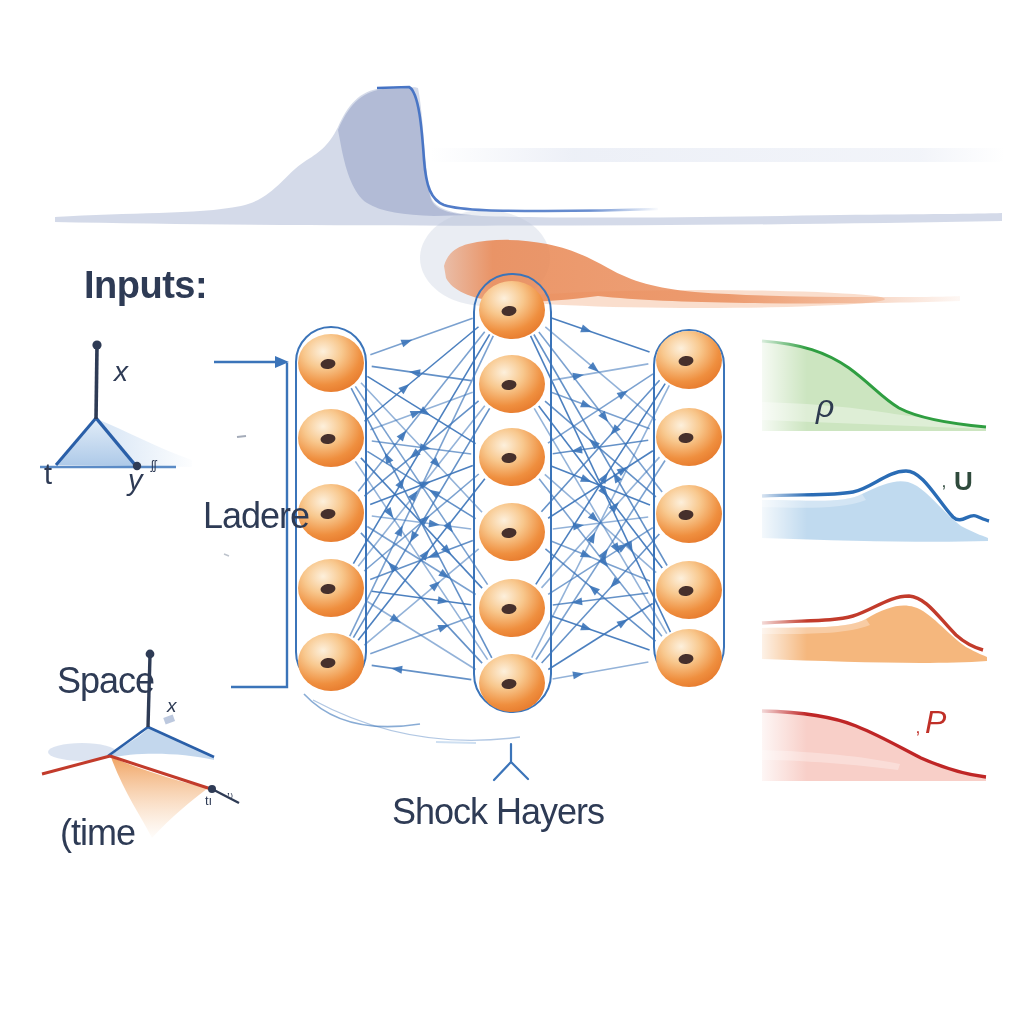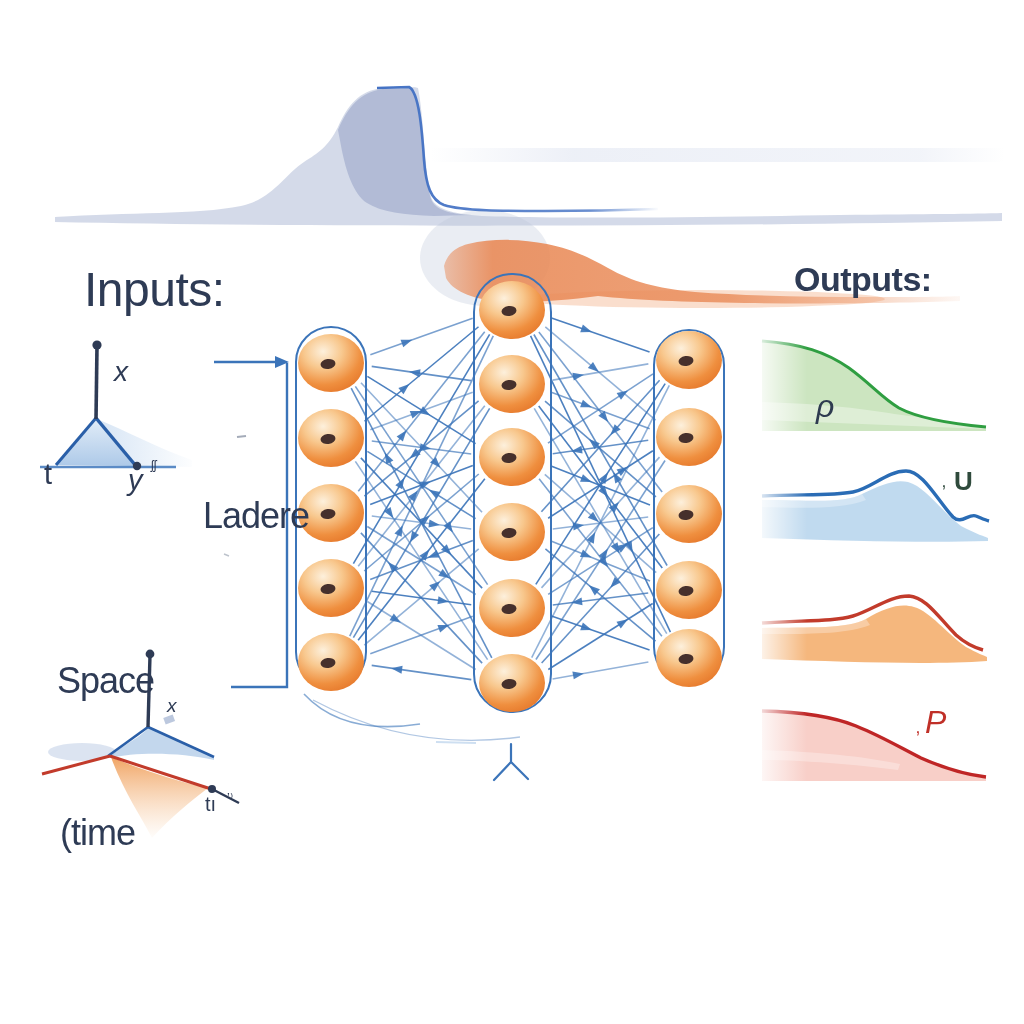--- a/index.html
+++ b/index.html
@@ -1,20 +1,20 @@
 <!DOCTYPE html>
 <html><head>
 <meta charset="utf-8">
 <style>
   html,body{margin:0;padding:0;background:#ffffff;}
   .stage{position:relative;width:1024px;height:1024px;background:#ffffff;overflow:hidden;
          font-family:"Liberation Sans","DejaVu Sans",sans-serif;color:#2e3b55;}
   .stage svg{position:absolute;left:0;top:0;}
   .lbl{position:absolute;white-space:nowrap;color:#2e3b55;line-height:1;}
-  .h1{font-size:48px;font-weight:400;letter-spacing:-0.5px;}
+  .h1{font-size:38px;font-weight:700;letter-spacing:-0.5px;}
   .h2{font-size:34px;font-weight:600;letter-spacing:-0.5px;}
   .h3{font-size:36px;font-weight:500;letter-spacing:-1px;}
   .cap{font-size:36px;font-weight:500;letter-spacing:-1px;}
   .ax{font-weight:500;}
   .it{font-style:italic;}
 </style>
 </head>
 <body>
 
 <div class="stage">
@@ -300,32 +300,32 @@
       <line x1="110" y1="756" x2="211" y2="789" stroke="#c23b2b" stroke-width="3"></line>
       <line x1="150" y1="655" x2="148" y2="727" stroke="#2e3b55" stroke-width="3.4"></line>
       <circle cx="150" cy="654" r="4.4" fill="#2e3b55"></circle>
       <circle cx="212" cy="789" r="4" fill="#2e3b55"></circle>
       <line x1="212" y1="789" x2="239" y2="803" stroke="#2e3b55" stroke-width="2.4"></line>
       <rect x="164" y="716" width="10" height="7" fill="#8fa3c8" opacity="0.6" transform="rotate(-20 169 719)"></rect>
     </g>
   </svg>
 
   <span class="lbl h1" style="left:84px;top:266px;">Inputs:</span>
-  <span class="lbl h2" style="left:794px;top:262px;">Outputs:</span>
   <span class="lbl h3" style="left:203px;top:498px;">Ladere</span>
+  <span class="lbl cap" style="left:392px;top:794px;">Shock Hayers</span>
   <span class="lbl h3" style="left:57px;top:663px;">Space</span>
   <span class="lbl h3" style="left:60px;top:815px;">(time</span>
 
   <span class="lbl ax it" style="left:114px;top:358px;font-size:28px;">x</span>
   <span class="lbl ax" style="left:44px;top:460px;font-size:29px;">t</span>
   <span class="lbl ax it" style="left:128px;top:466px;font-size:29px;">y</span>
   <span class="lbl" style="left:151px;top:459px;font-size:12px;">ʃʃ</span>
 
   <span class="lbl ax it" style="left:167px;top:696px;font-size:19px;">x</span>
-  <span class="lbl ax" style="left:205px;top:794px;font-size:20px;">tı</span>
+  <span class="lbl ax" style="left:205px;top:794px;font-size:13px;">tı</span>
   <span class="lbl" style="left:227px;top:791px;font-size:13px;">ʼ⁾</span>
 
   <span class="lbl it" style="left: 816px; top: 390px; font-size: 32px; color: rgb(46, 59, 80);">ρ</span>
   <span class="lbl" style="left: 954px; top: 468px; font-size: 26px; font-weight: 600; color: rgb(47, 74, 60);">U</span>
   <span class="lbl" style="left: 942px; top: 484px; font-size: 18px; color: rgb(47, 74, 60);">ʼ</span>
   <span class="lbl it" style="left: 925px; top: 706px; font-size: 32px; font-weight: 500; color: rgb(192, 48, 40);">P</span>
   <span class="lbl" style="left: 916px; top: 730px; font-size: 18px; color: rgb(192, 48, 40);">ʼ</span>
 </div>
 
 </body></html>

